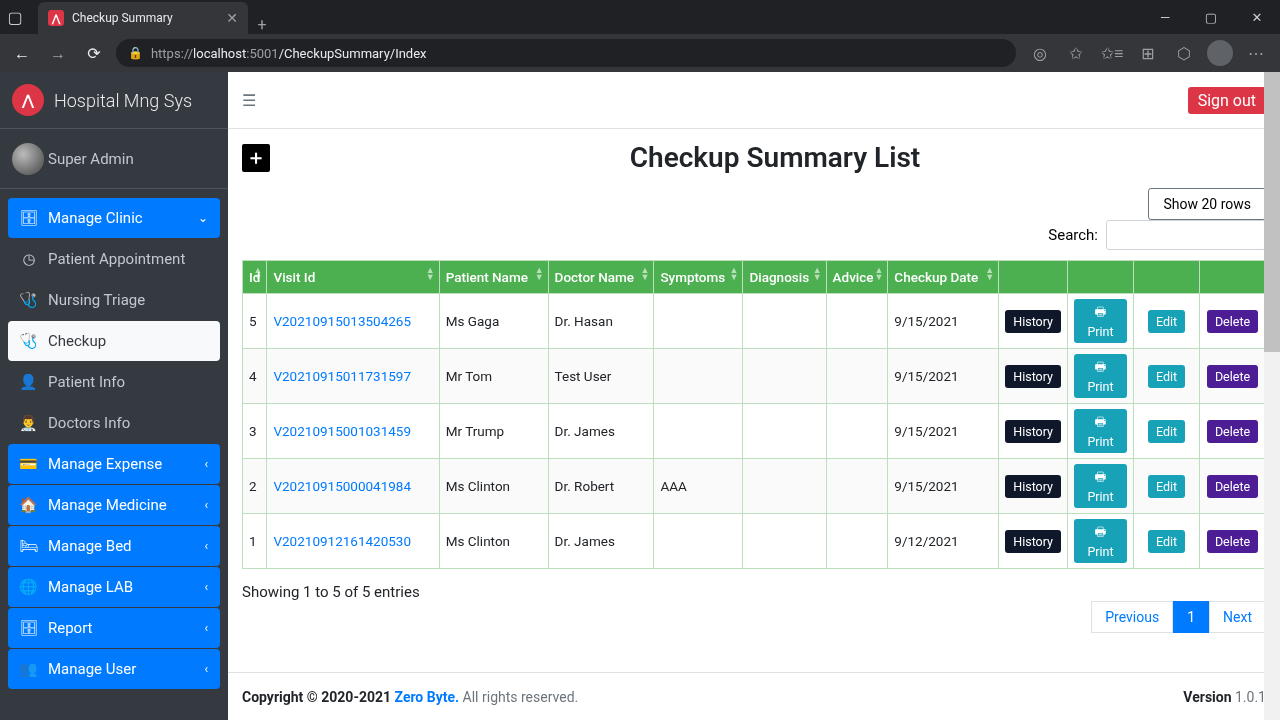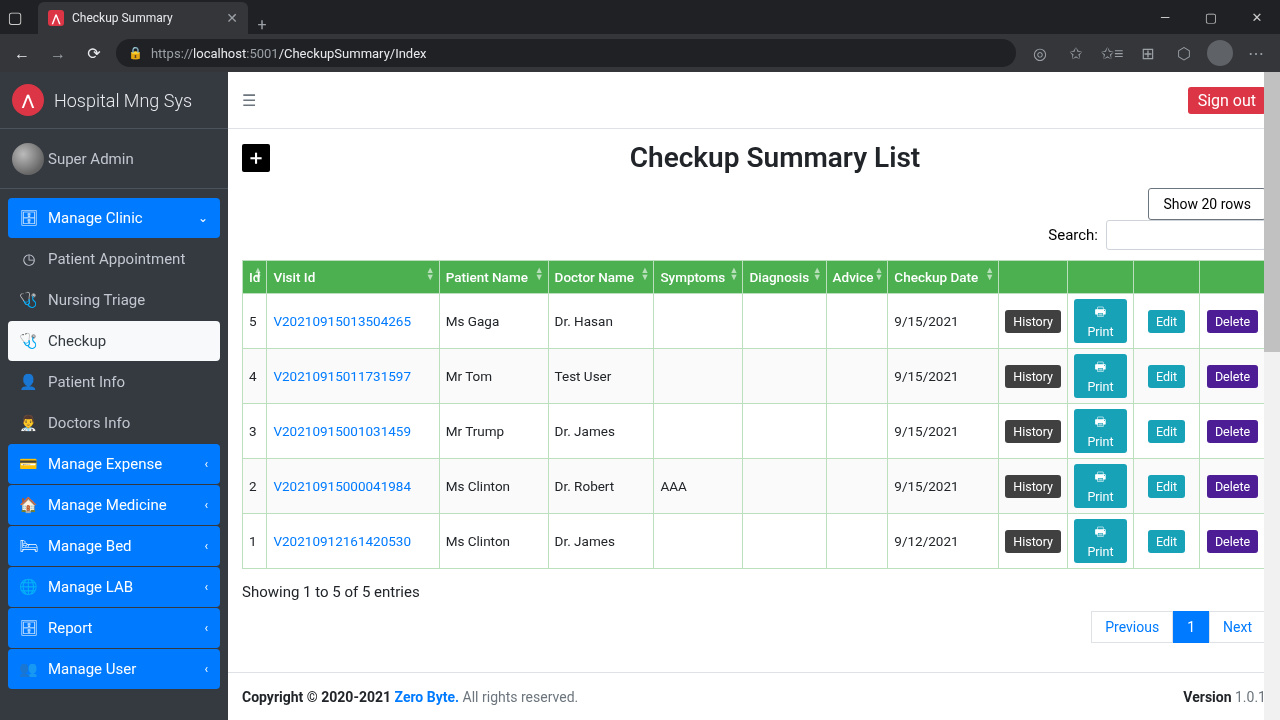--- a/index.html
+++ b/index.html
@@ -62,28 +62,28 @@
 .search-input { border:1px solid #ced4da; height:30px; width:160px; padding:0 6px; border-radius:3px; }
 
 
 table { width:100%; border-collapse:collapse; margin-top:10px; font-size:13.5px; }
 thead th { background:#4caf50; color:#fff; text-align:left; padding:8px 6px; border:1px solid #bce0bd; font-weight:500; position:relative; }
 thead th .sort { position:absolute; right:4px; top:6px; font-size:9px; color:rgba(255,255,255,0.6); line-height:7px; }
 tbody td { border:1px solid #bce0bd; padding:5px 6px; color:#212529; }
 tbody tr:nth-child(even) td { background:#fafafa; }
 .visit-link { color:#007bff; text-decoration:none; cursor:pointer; }
 .btn-sm { border:none; padding:4px 8px; border-radius:3px; color:#fff; font-size:12.5px; cursor:pointer; display:inline-flex; align-items:center; gap:2px; }
-.btn-history { background:#404040; }
+.btn-history { background:#0f172a; }
 .btn-print { background:#17a2b8; }
 .btn-edit { background:#17a2b8; }
 .btn-delete { background:#4c1d95; }
 .action-col { text-align:center; }
 
 .entries-info { margin-top:14px; font-size:15px; color:#212529; }
-.pagination { display:flex; justify-content:flex-end; margin-top:10px; }
+.pagination { display:flex; justify-content:flex-end; }
 .page-btn { border:1px solid #dee2e6; padding:7px 13px; font-size:14px; color:#007bff; background:#fff; cursor:pointer; }
 .page-btn.active { background:#007bff; color:#fff; border-color:#007bff; }
 
 .footer { height:48px; border-top:1px solid #dee2e6; display:flex; align-items:center; justify-content:space-between; padding:0 14px; font-size:14px; color:#6c757d; }
 .footer strong { color:#212529; }
 .footer a { color:#007bff; text-decoration:none; font-weight:bold; }
 
 .scrollbar-stub { position:absolute; right:0; top:0; width:16px; height:100%; background:#f1f1f1; }
 .scrollbar-thumb { width:16px; height:280px; background:#c1c1c1; }
 </style>

